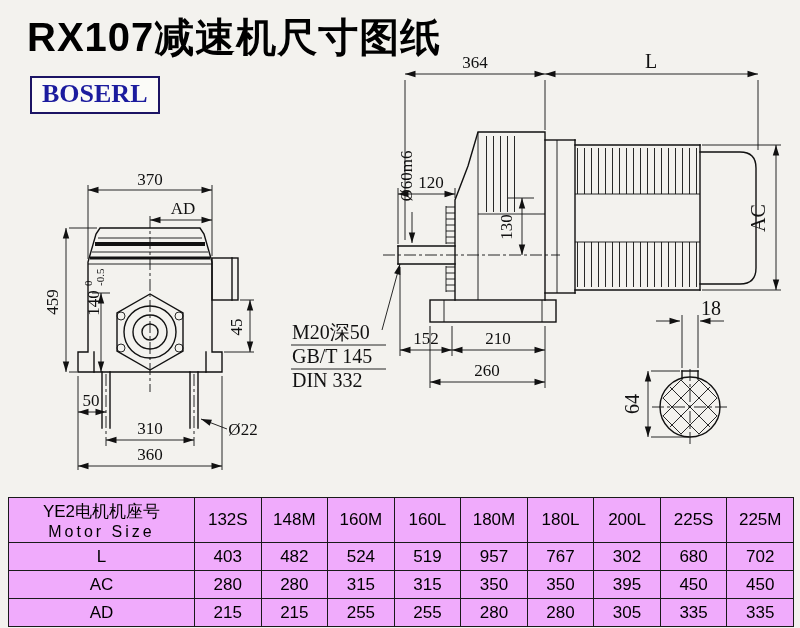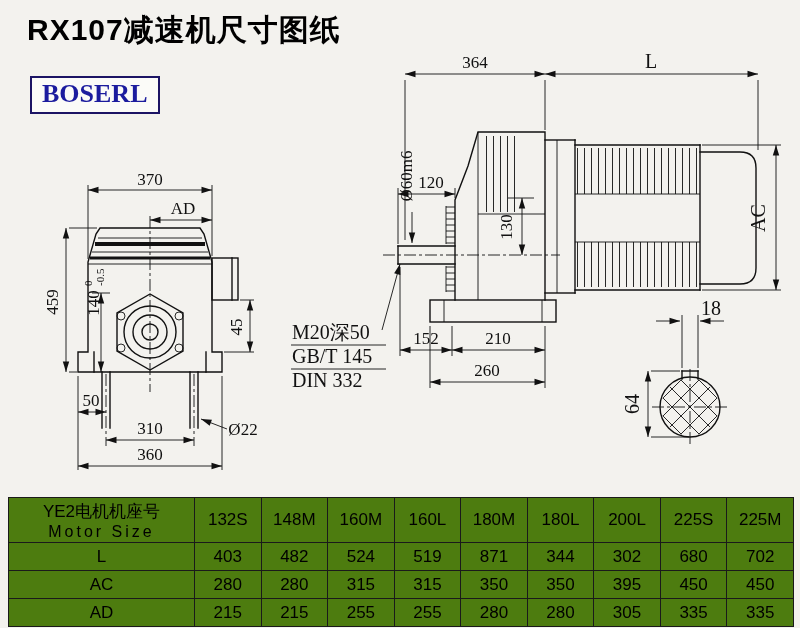--- a/index.html
+++ b/index.html
@@ -1,35 +1,35 @@
 <!DOCTYPE html>
 <html><head>
 <meta charset="utf-8">
 <style>
   html,body{margin:0;padding:0;}
   body{
     width:800px;height:628px;position:relative;overflow:hidden;
     background:#f3f2ee;font-family:"Liberation Sans",sans-serif;color:#000;
   }
-  .title{position:absolute;left:27px;top:10px;font-size:30px;font-weight:bold;letter-spacing:1px;}
+  .title{position:absolute;left:27px;top:10px;font-size:40px;font-weight:bold;letter-spacing:1px;}
   .logo{
     position:absolute;left:30px;top:76px;border:2px solid #1c1464;background:#fbfbf8;
     padding:1px 10px 3px;font-family:"Liberation Serif",serif;font-weight:bold;
     font-size:26px;color:#1c1c9e;
   }
   svg.drawing{position:absolute;left:0;top:0;}
   svg text{font-family:"Liberation Serif",serif;fill:#111;}
   .dimt{font-size:17px;}
   .dimb{font-size:20px;}
   .tol{font-size:11px;}
   .ln{stroke:#111;stroke-width:1.4;fill:none;stroke-linecap:square;}
   .th{stroke:#111;stroke-width:0.9;fill:none;}
   .cl{stroke:#111;stroke-width:0.9;fill:none;stroke-dasharray:12 3 3 3;}
   table.spec{
-    position:absolute;left:8px;top:497px;width:786px;background:#4d7c0f;
+    position:absolute;left:8px;top:497px;width:786px;background:#f0abfc;
     border-collapse:collapse;table-layout:fixed;
   }
   .spec th,.spec td{
     border:1px solid #1a1a1a;text-align:center;vertical-align:middle;
     padding:0;font-weight:normal;font-size:17px;color:#000;
   }
   .spec tr.head th{height:44px;}
   .spec td{height:27px;}
   .spec col.c0{width:186px;}
   .motor-en{letter-spacing:3px;font-size:16px;text-align:center;}
@@ -267,22 +267,22 @@
     <th>200L</th>
     <th>225S</th>
     <th>225M</th>
   </tr>
   <tr>
     <td>L</td>
     <td>403</td>
     <td>482</td>
     <td>524</td>
     <td>519</td>
-    <td>871</td>
-    <td>344</td>
+    <td>957</td>
+    <td>767</td>
     <td>302</td>
     <td>680</td>
     <td>702</td>
   </tr>
   <tr>
     <td>AC</td>
     <td>280</td>
     <td>280</td>
     <td>315</td>
     <td>315</td>

